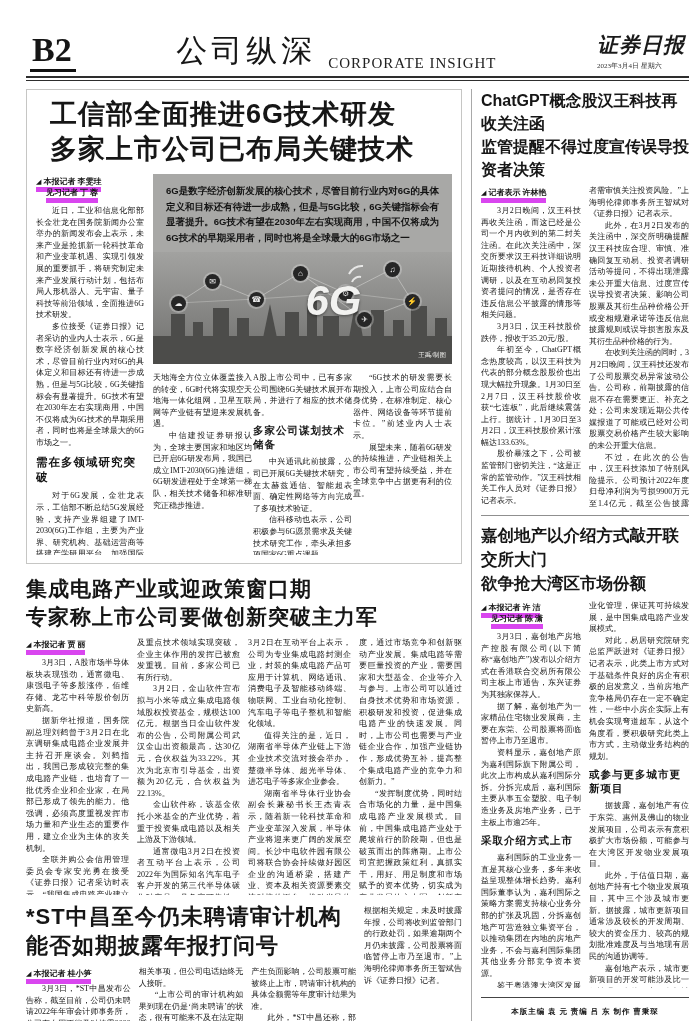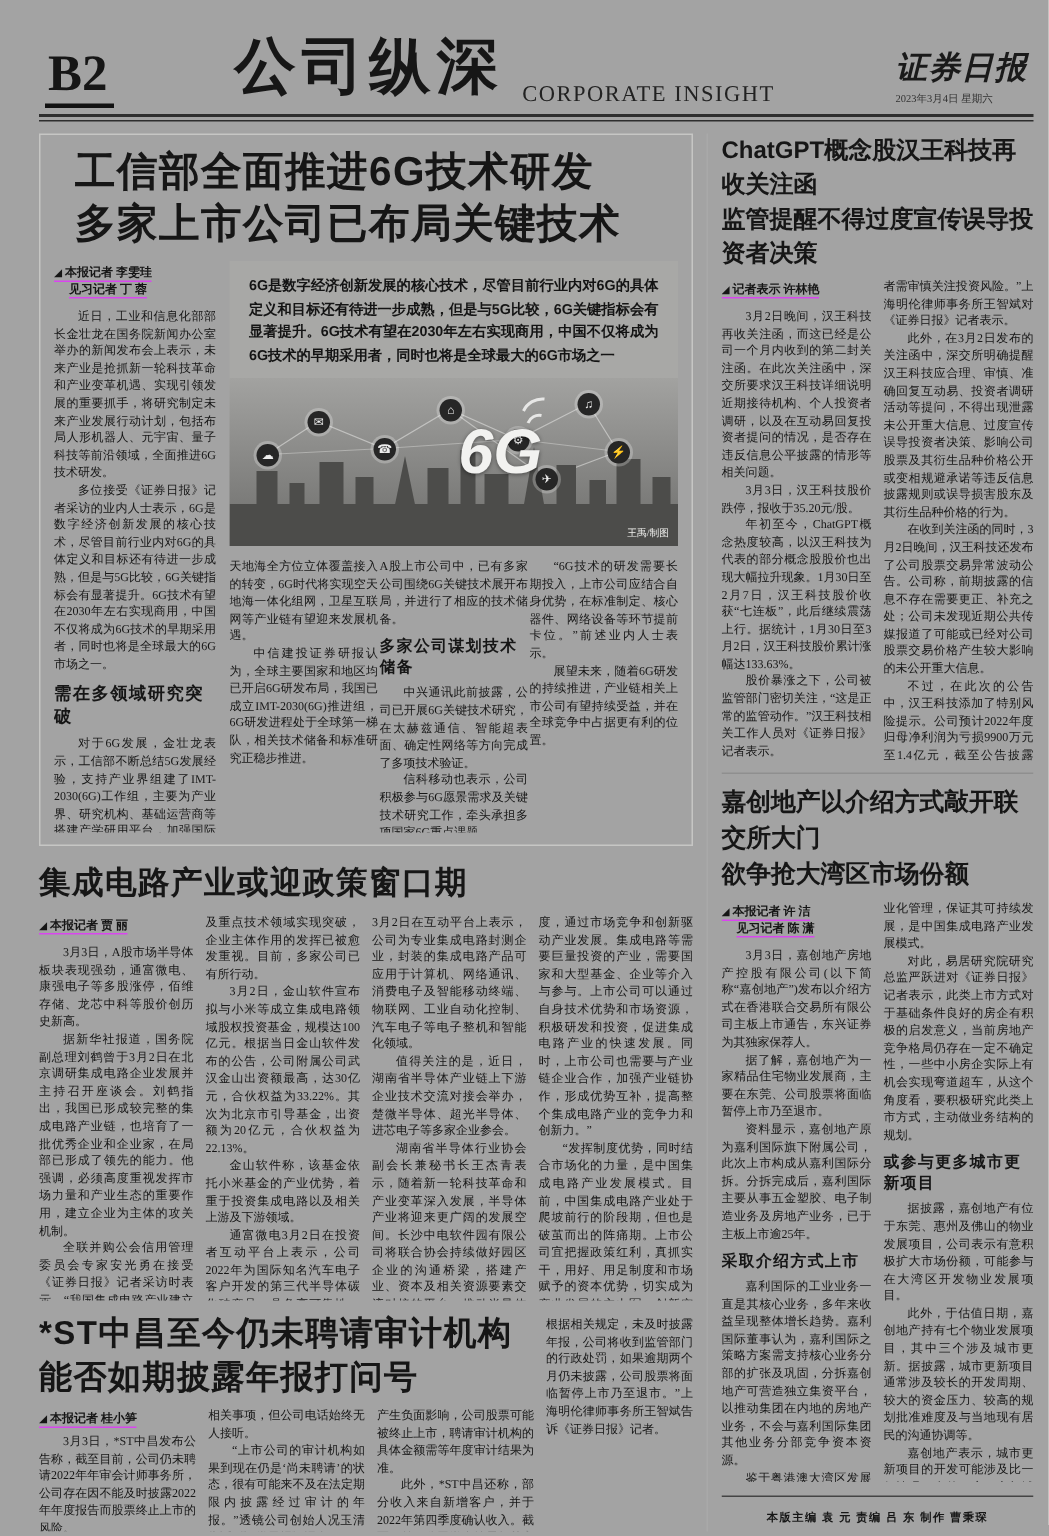--- a/index.html
+++ b/index.html
@@ -1,42 +1,42 @@
 <!DOCTYPE html>
 <html><head>
 <meta charset="utf-8">
 <style>
   *{margin:0;padding:0;box-sizing:border-box}
   html,body{width:699px;height:1024px;background:#dddcd8}
   body{font-family:"Liberation Serif","DejaVu Serif",serif;color:#161616;-webkit-font-smoothing:antialiased}
-  .page{width:699px;height:1024px;background:#a3a3a3;padding:22px 10px 6px 26px;overflow:hidden;position:relative}
+  .page{width:699px;height:1024px;background:#ffffff;padding:22px 10px 6px 26px;overflow:hidden;position:relative}
 
   
   .hdr{display:flex;align-items:flex-end;height:50px;padding:0 4px}
   .pageno{font-family:"Liberation Serif",serif;font-weight:bold;font-size:34px;line-height:34px;border-bottom:3px solid #111;padding:0 4px 2px 2px}
   .hdr-mid{flex:1;text-align:center}
-  .sec-cn{font-family:"Liberation Sans","DejaVu Sans",sans-serif;font-weight:bold;font-size:41px;letter-spacing:4px;vertical-align:bottom}
+  .sec-cn{font-family:"Liberation Sans","DejaVu Sans",sans-serif;font-weight:normal;font-size:31px;letter-spacing:4px;vertical-align:bottom}
   .sec-en{font-family:"Liberation Serif",serif;font-size:15px;letter-spacing:1px;margin-left:8px;color:#222}
   .hdr-right{text-align:left;padding-bottom:1px}
   .masthead{font-family:"Liberation Serif",serif;font-style:italic;font-weight:bold;font-size:21px;letter-spacing:1px;color:#1a1a1a}
   .dateline{font-size:7px;color:#333;margin-top:2px}
   .dblrule{margin-top:4px;height:5px;border-top:2.5px solid #2e2e2e;border-bottom:1px solid #2e2e2e}
 
   
   .main{display:flex;gap:9px;margin-top:8px;height:932px}
   .colL{width:436px;display:flex;flex-direction:column}
   .vdiv{width:1px;background:#a9a9a9}
   .colR{flex:1;display:flex;flex-direction:column;overflow:hidden}
 
   
   p.t{font-size:8px;line-height:11.6px;text-align:justify;text-indent:2em}
   .subhead{font-family:"Liberation Sans","DejaVu Sans",sans-serif;font-weight:bold;font-size:11.5px;margin:7px 0 5px 0;letter-spacing:1px}
   .subhead.sm{font-size:10.5px;margin:6px 0 4px 0}
   .byline{font-size:8px;font-weight:bold;margin:2px 0 7px 0}
-  .byline .in{border-bottom:1px solid #d946ef;padding-bottom:1px}
+  .byline .in{border-bottom:5px solid #d946ef;padding-bottom:1px}
   .bl-mark{font-size:7px;margin-right:2px}
   .cutcol{overflow:hidden}
 
   
   .s6g{border:1px solid #c6c6c4;padding:7px 9px 8px 9px}
   .s6g h1{font-family:"Liberation Sans","DejaVu Sans",sans-serif;font-weight:bold;font-size:27px;line-height:35px;letter-spacing:1px;padding-left:14px}
   .s6g-body{display:flex;gap:9px;margin-top:7px;height:381px}
   .s6g-c1{width:108px;overflow:hidden}
   .s6g-rest{flex:1;display:flex;flex-direction:column}
   .graybox{background:#a8a8a6;padding:9px 13px 0 13px}
@@ -171,20 +171,21 @@
                 <p class="t">展望未来，随着6G研发的持续推进，产业链相关上市公司有望持续受益，并在全球竞争中占据更有利的位置。</p>
               </div>
             </div>
           </div>
         </div>
       </div>
 
       <div class="sic">
         <h2>
           <div>集成电路产业或迎政策窗口期</div>
+          <div>专家称上市公司要做创新突破主力军</div>
         </h2>
         <div class="sic-cols">
           <div class="c">
             <div class="byline">
               <span class="in"><span class="bl-mark">◢</span><span>本报记者 贾 丽</span></span>
             </div>
             <p class="t">3月3日，A股市场半导体板块表现强劲，通富微电、康强电子等多股涨停，佰维存储、龙芯中科等股价创历史新高。</p>
             <p class="t">据新华社报道，国务院副总理刘鹤曾于3月2日在北京调研集成电路企业发展并主持召开座谈会。刘鹤指出，我国已形成较完整的集成电路产业链，也培育了一批优秀企业和企业家，在局部已形成了领先的能力。他强调，必须高度重视发挥市场力量和产业生态的重要作用，建立企业为主体的攻关机制。</p>
             <p class="t">全联并购公会信用管理委员会专家安光勇在接受《证券日报》记者采访时表示，“我国集成电路产业建立企业为主体的攻关机制等措施，将有力提振半导体行业信心，建议关注后续政策窗口期。”</p>
 

